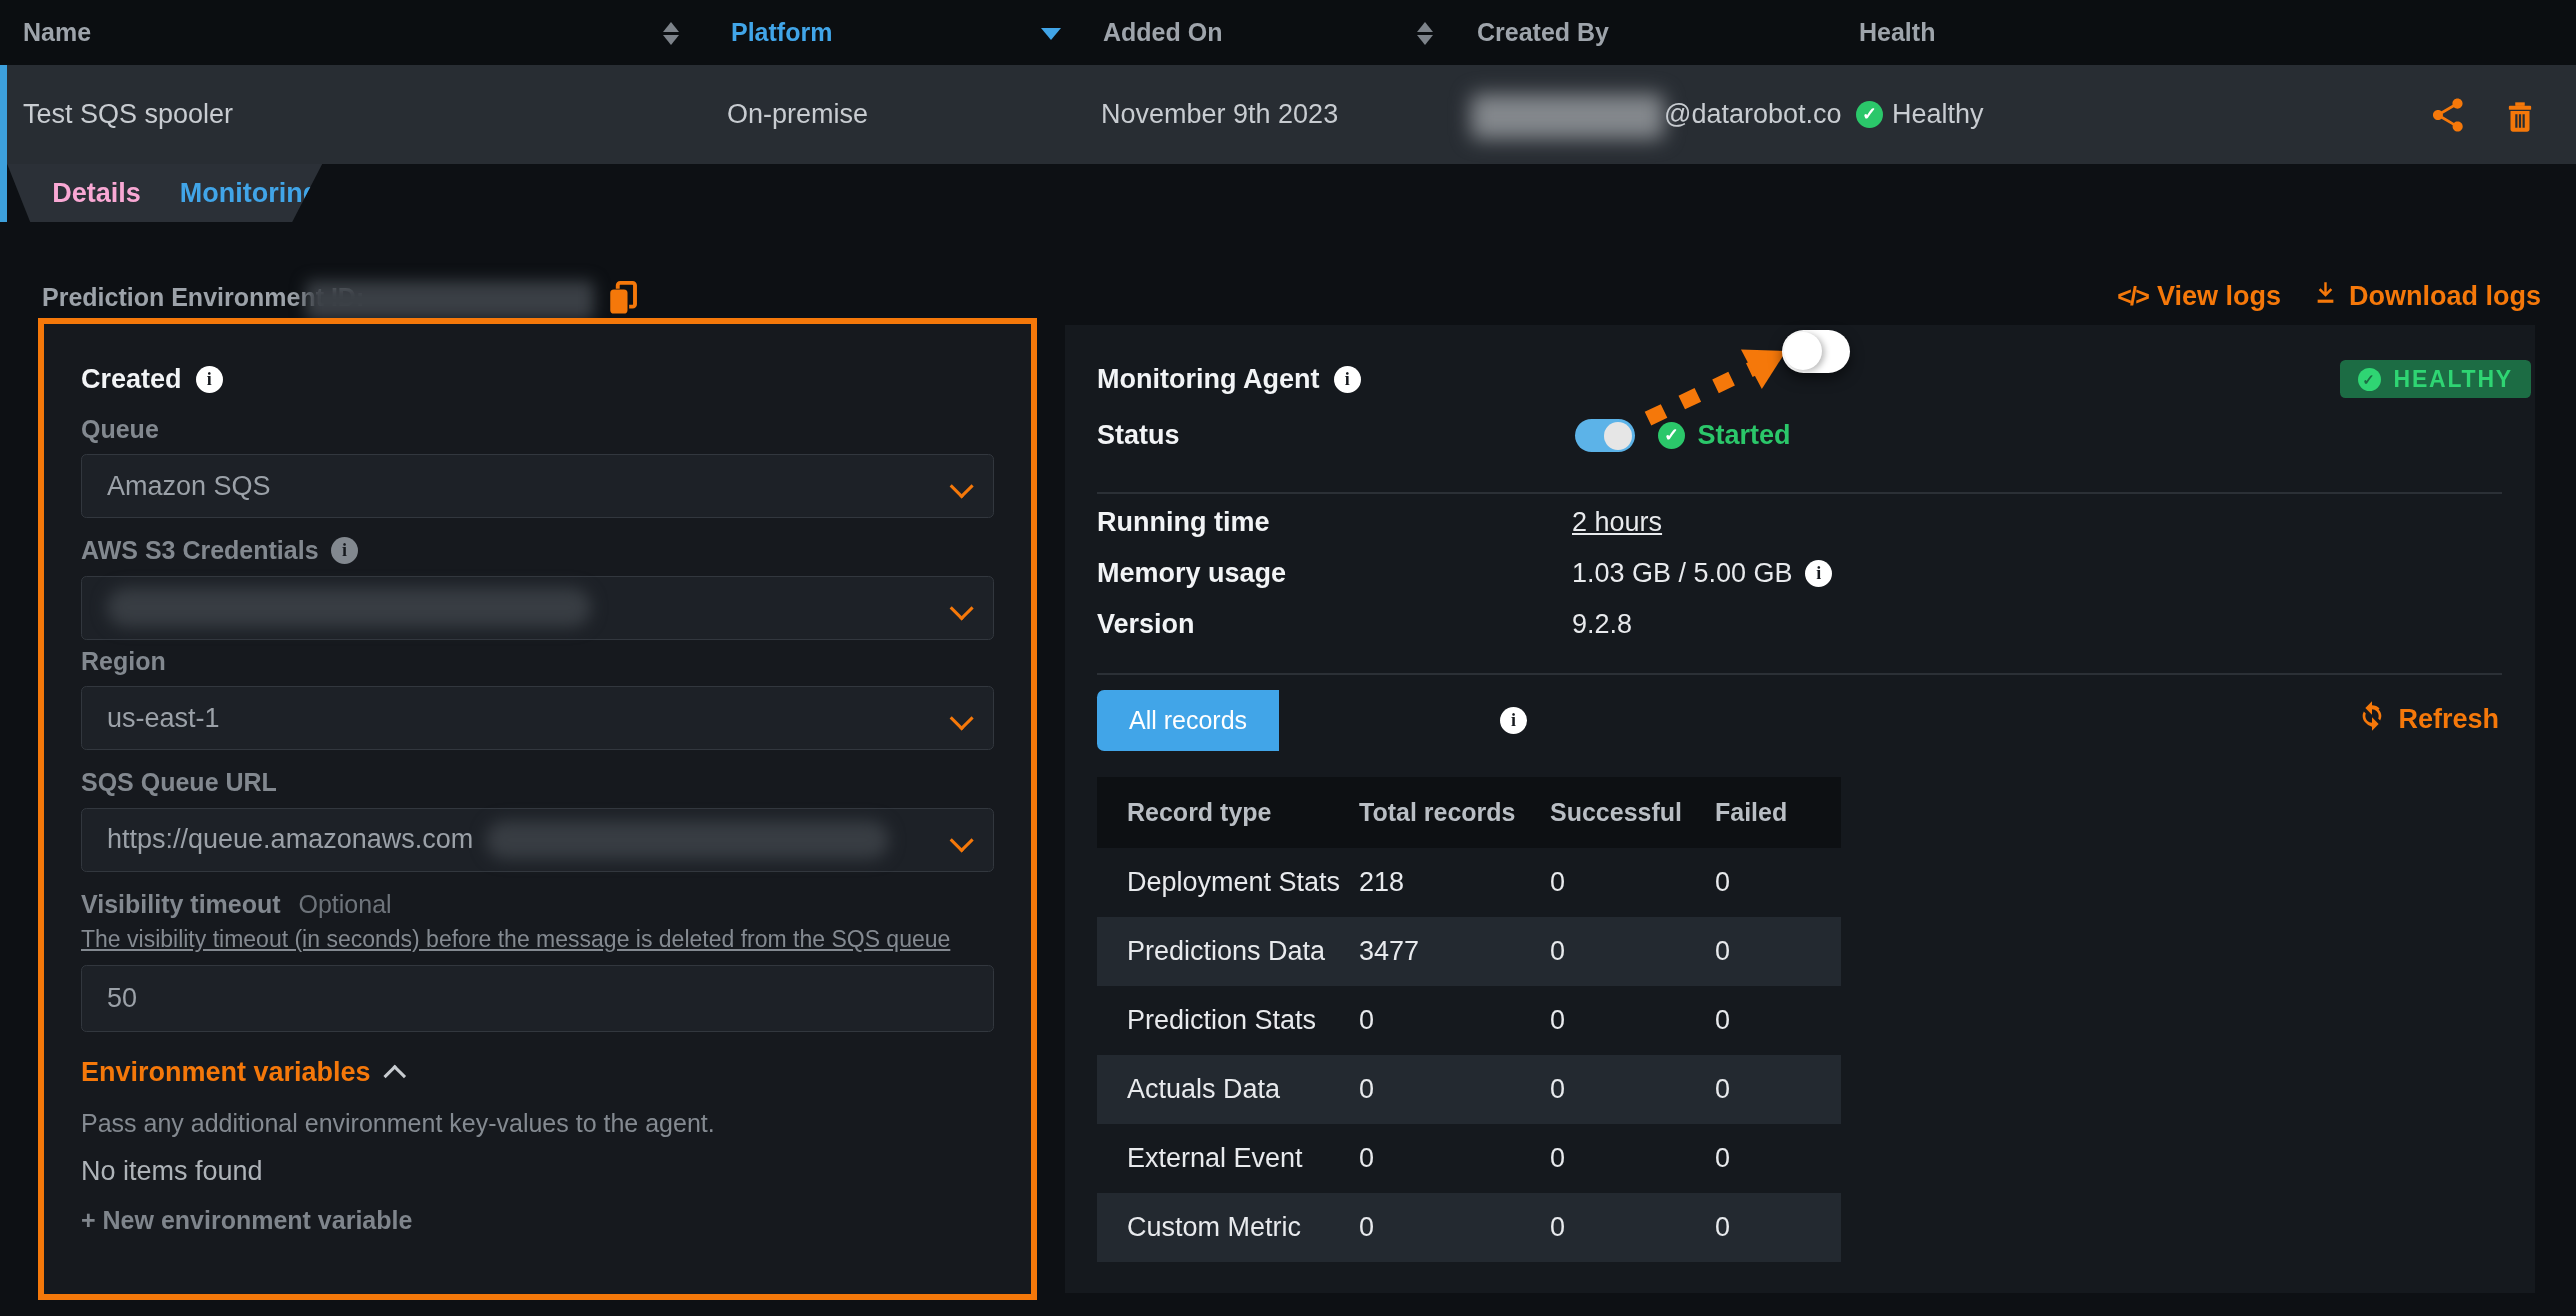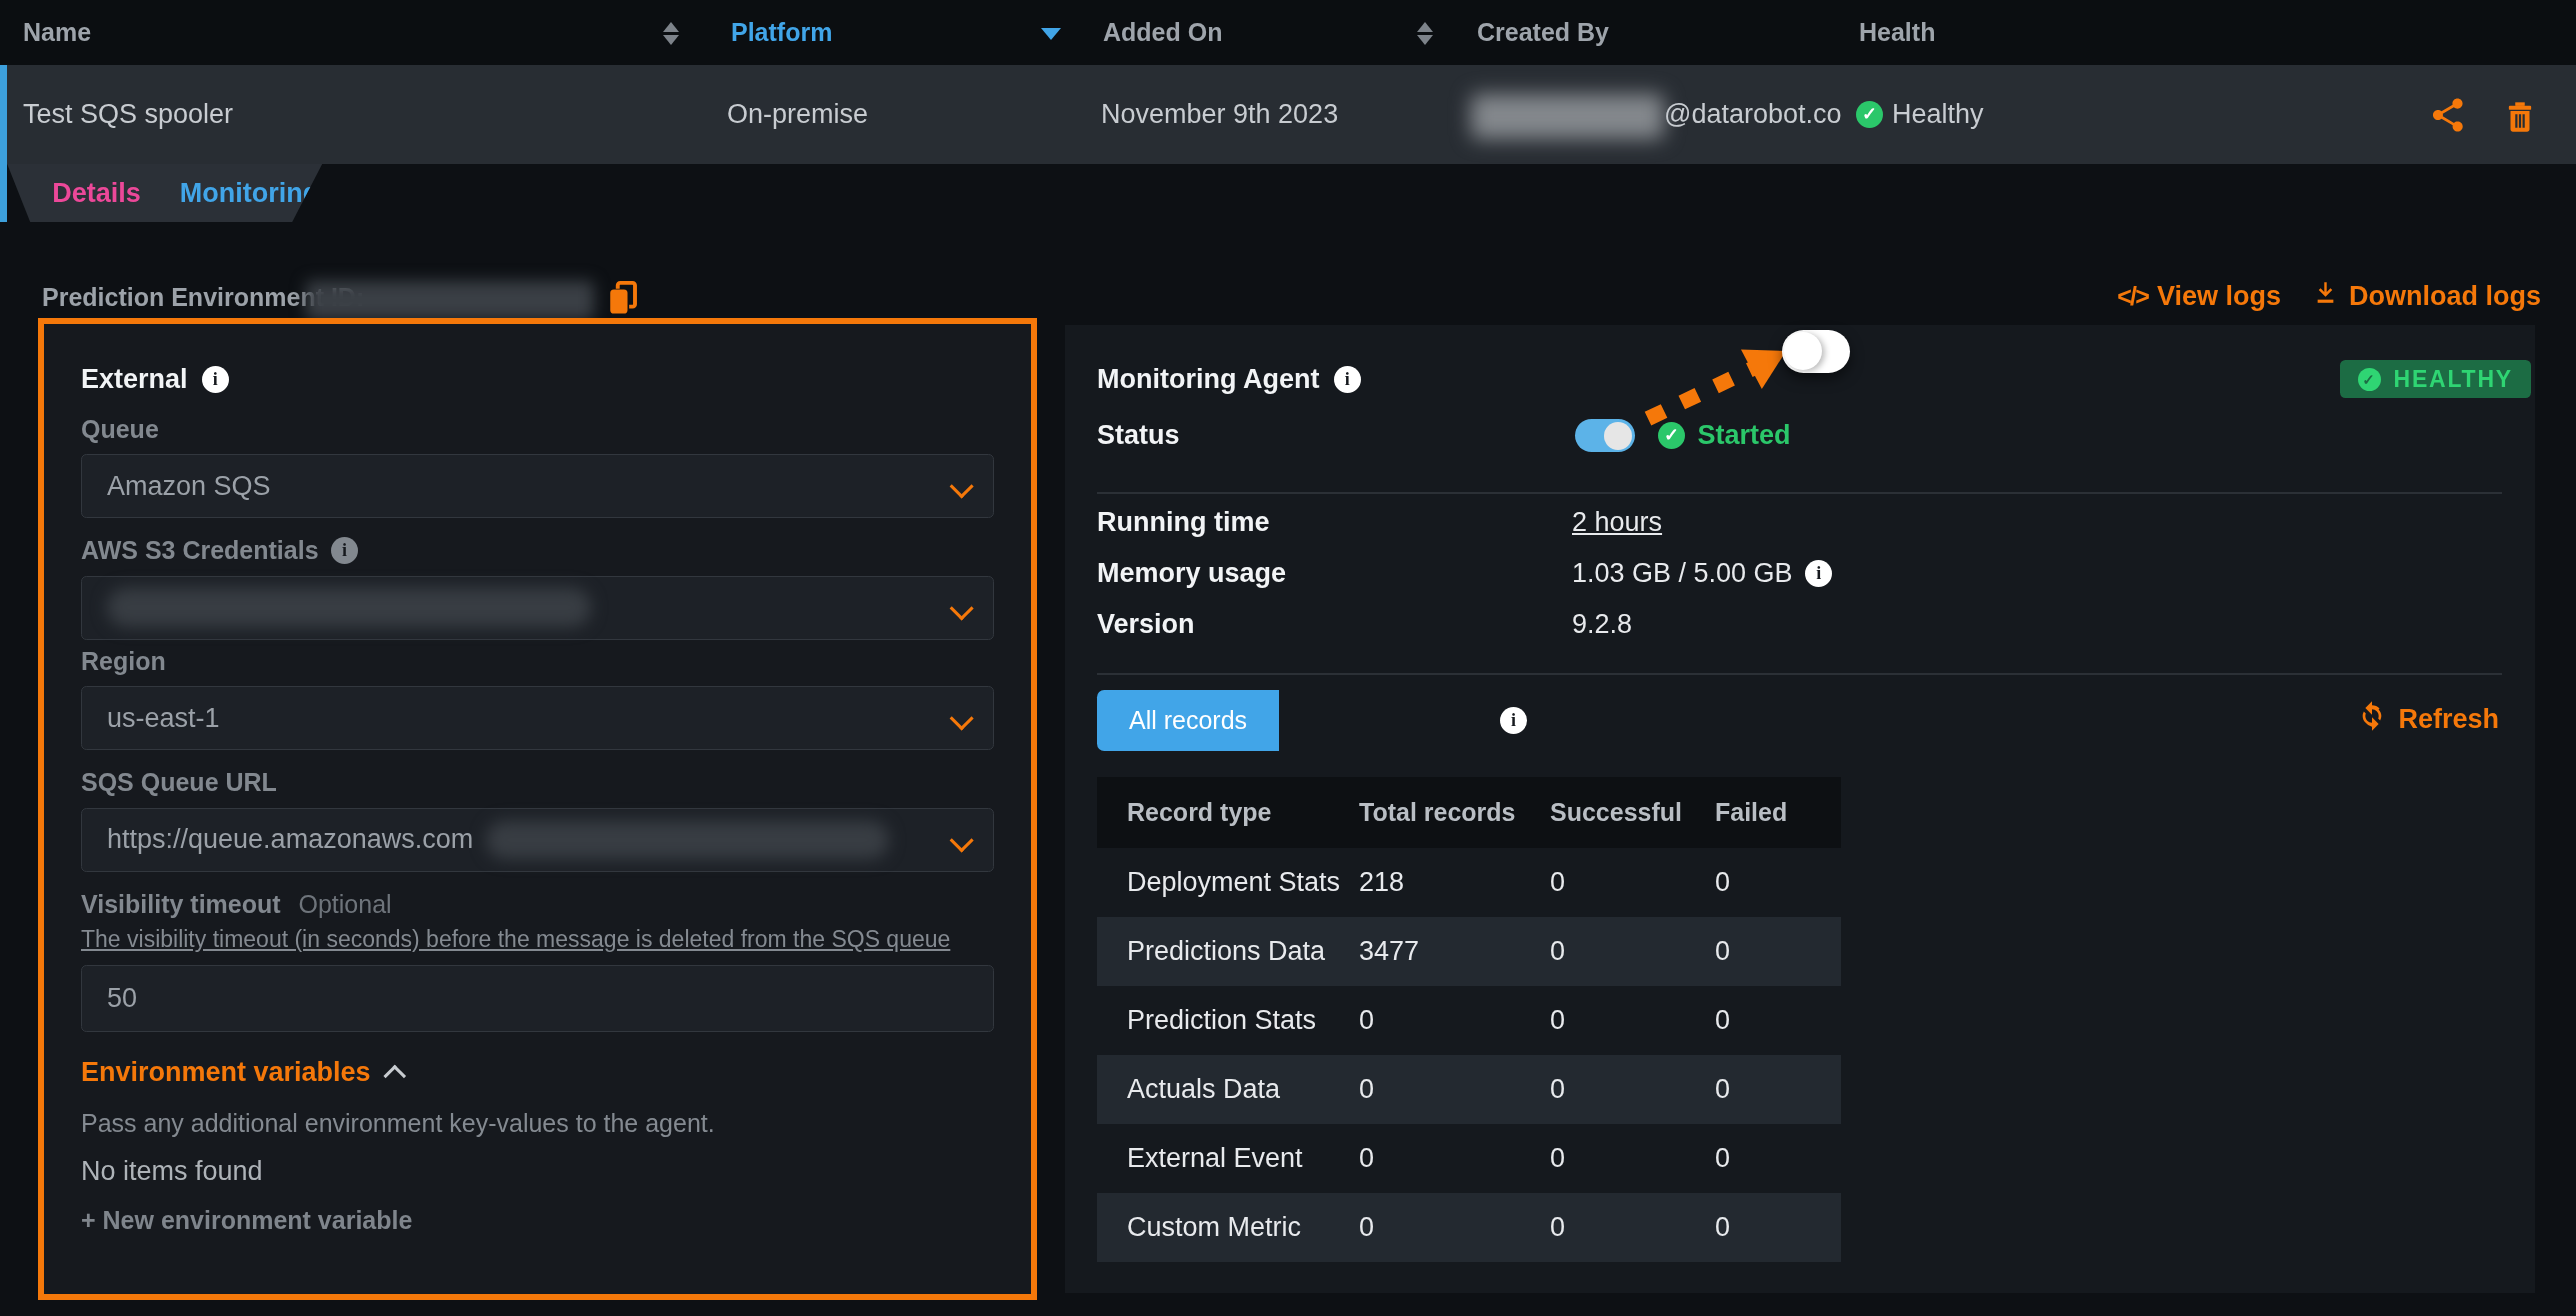--- a/index.html
+++ b/index.html
@@ -31,21 +31,21 @@
   .check-circle{display:inline-block;width:27px;height:27px;border-radius:50%;background:#2BC76A;color:#fff;
                 font-size:18px;font-weight:bold;text-align:center;line-height:27px;}
   .check-circle::before{content:"\2713";}
   .icon-btn{position:absolute;top:31px;width:38px;height:38px;cursor:pointer;}
   .share-btn{left:2429px}.trash-btn{left:2501px}
 
   
   .tab-strip{position:absolute;left:7.2px;top:164px;width:315px;height:58px;background:#2B3037;
              clip-path:polygon(0 0,100% 0,calc(100% - 30px) 100%,23px 100%);
              display:flex;align-items:center;padding-left:45px;gap:39px;box-sizing:border-box;}
-  .tab{font-size:27px;font-weight:bold;color:#ec4899;cursor:pointer;}
+  .tab{font-size:27px;font-weight:bold;color:#f9a8d4;cursor:pointer;}
   .tab.active{color:#41A5E8;}
 
   
   .pred-id-label{position:absolute;left:42px;top:276px;line-height:43px;font-size:25px;font-weight:bold;color:#9CA2A9;}
   .blur-id{position:absolute;left:306px;top:281px;width:288px;height:39px;background:#3A3F45;border-radius:5.4px;filter:blur(7.2px);}
   .copy-btn{position:absolute;left:605px;top:279px;width:36px;height:39px;cursor:pointer;}
 
   
   .log-actions{position:absolute;right:35px;top:276px;display:flex;gap:30px;align-items:center;height:41px;}
   .log-link{display:flex;align-items:center;gap:9px;color:#F5780A;font-size:27px;font-weight:bold;cursor:pointer;}
@@ -185,21 +185,21 @@
             <path fill="#F5780A" d="M11 3h2v8.2l3.1-3.1 1.5 1.5L12 15.2 6.4 9.6l1.5-1.5 3.1 3.1V3z"></path>
             <rect x="5.5" y="17.5" width="13" height="2.6" fill="#F5780A"></rect>
           </svg>
       </span>
       <span>Download logs</span>
     </span>
   </div>
 
   <div class="settings-panel">
     <div class="sp-title">
-      <span>External</span>
+      <span>Created</span>
       <span class="info-i"></span>
     </div>
 
     <div class="field-label m24">Queue</div>
     <div class="dd m14">
       <span>Amazon SQS</span>
       <span class="chev"></span>
     </div>
 
     <div class="field-label m22">

